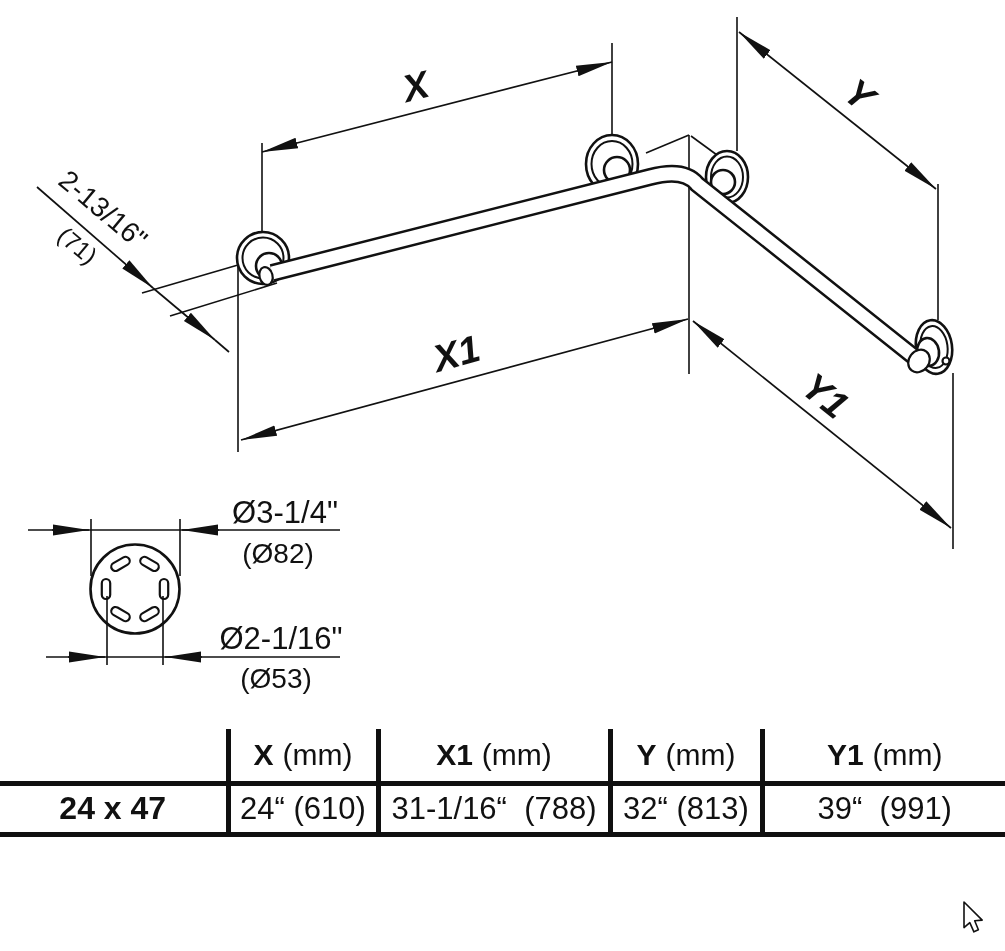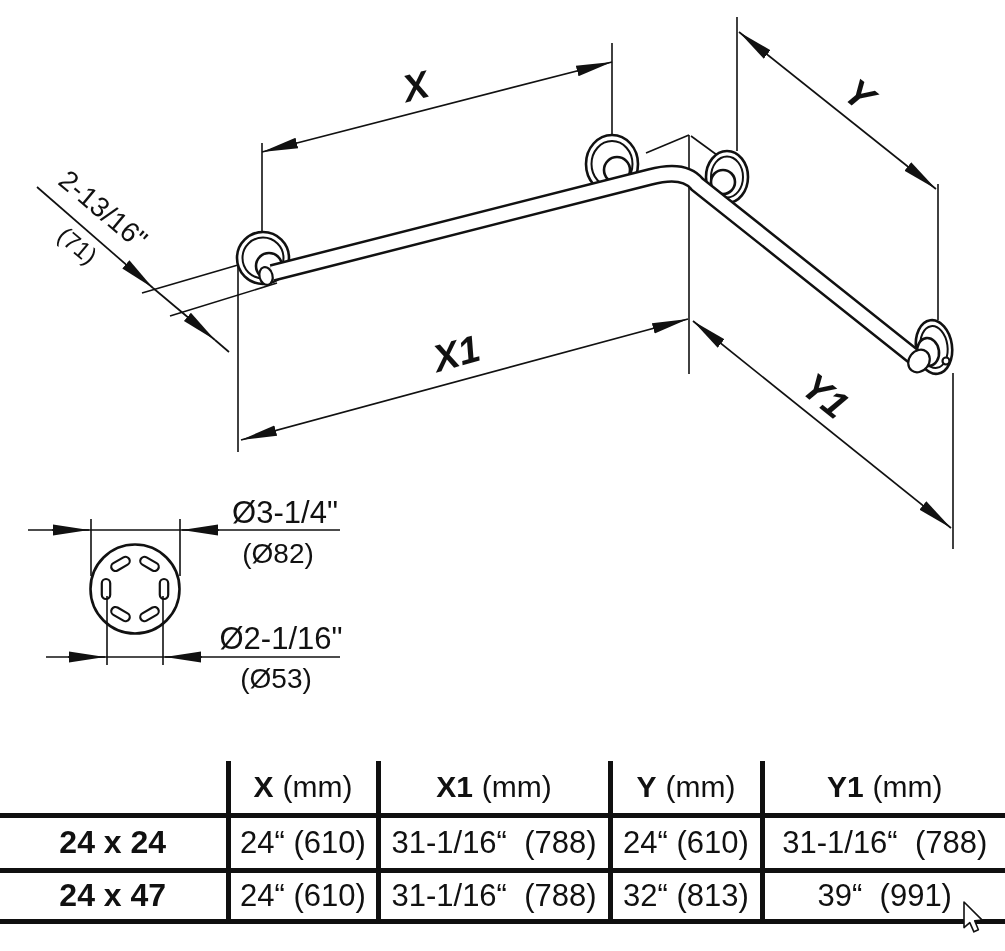--- a/index.html
+++ b/index.html
@@ -14,21 +14,21 @@
   .detail-text-sm{font-size:28px;}
   .thin{stroke:#111;stroke-width:1.6;fill:none;}
   .dim{stroke:#111;stroke-width:1.7;fill:none;}
   .part{stroke:#111;stroke-width:2.6;fill:#ffffff;}
   .rim{stroke:#111;stroke-width:2;fill:none;}
   .slot{stroke:#111;stroke-width:2.2;fill:#ffffff;}
   .cap{stroke:#111;stroke-width:2.2;fill:#ffffff;}
   .bar-outer{stroke:#111;stroke-width:18;fill:none;}
   .bar-inner{stroke:#ffffff;stroke-width:13;fill:none;}
 
-  .spec-table{position:absolute;left:0;top:761px;width:1005px;}
+  .spec-table{position:absolute;left:0;top:729px;width:1005px;}
   table{border-collapse:collapse;table-layout:fixed;width:1005px;}
   td,th{padding:0;vertical-align:middle;overflow:hidden;}
   th{font-weight:normal;font-size:30px;text-align:center;}
   th .hdr-name{font-weight:bold;}
   th .hdr-unit{margin-left:9px;}
   .row-label{font-weight:bold;font-size:32px;text-align:center;}
   .val{font-size:31px;text-align:center;white-space:pre;}
   .vline{border-left:5px solid #101010;}
   tr.hb>*{border-bottom:5px solid #101010;}
   .cursor{position:absolute;left:959px;top:899px;z-index:9;}
@@ -162,27 +162,20 @@
         <th class="vline">
           <span class="hdr-name">X1</span><span class="hdr-unit">(mm)</span>
         </th>
         <th class="vline">
           <span class="hdr-name">Y</span><span class="hdr-unit">(mm)</span>
         </th>
         <th class="vline">
           <span class="hdr-name">Y1</span><span class="hdr-unit">(mm)</span>
         </th>
       </tr>
-      <tr class="hb" style="height:55px">
-        <td class="row-label">24 x 24</td>
-        <td class="val vline">24“ (610)</td>
-        <td class="val vline">31-1/16“  (788)</td>
-        <td class="val vline">24“ (610)</td>
-        <td class="val vline">31-1/16“  (788)</td>
-      </tr>
       <tr class="hb" style="height:51px">
         <td class="row-label">24 x 47</td>
         <td class="val vline">24“ (610)</td>
         <td class="val vline">31-1/16“  (788)</td>
         <td class="val vline">32“ (813)</td>
         <td class="val vline">39“  (991)</td>
       </tr>
     </tbody>
       </table>
   </div>

